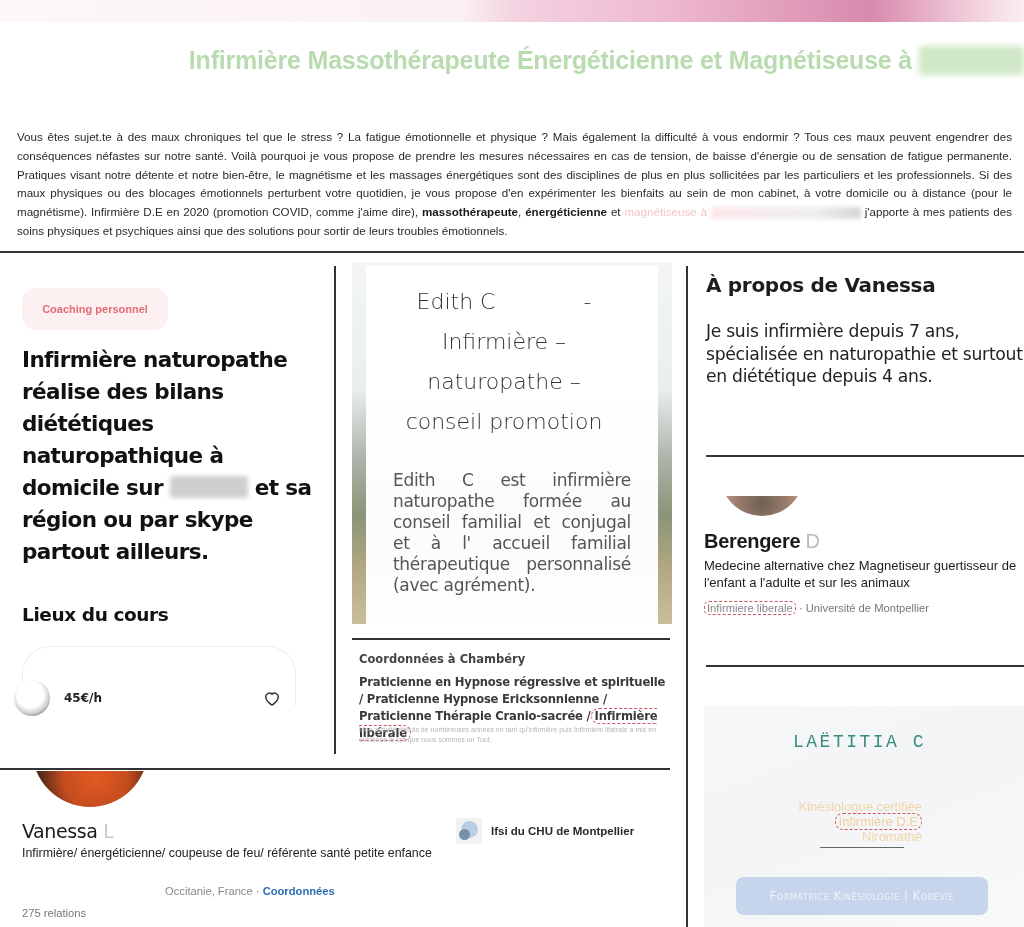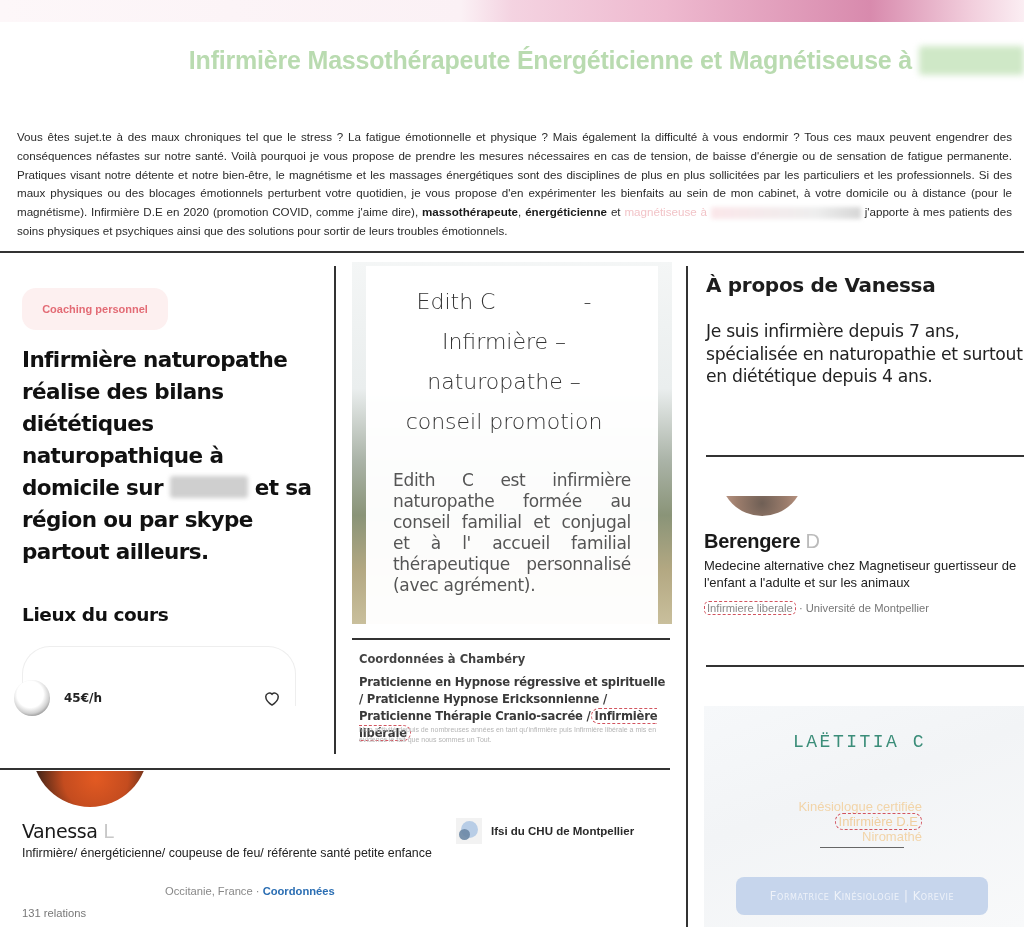--- a/index.html
+++ b/index.html
@@ -211,19 +211,19 @@
   <div class="van-avatar">
       <div></div>
     </div>
   <div class="van-name">
     <span>Vanessa</span> <span class="ghost">L</span>
   </div>
   <p class="van-desc">Infirmière/ énergéticienne/ coupeuse de feu/ référente santé petite enfance</p>
   <div class="van-loc">
     <span>Occitanie, France</span><span> · </span><a>Coordonnées</a>
   </div>
-  <div class="van-rel">131 relations</div>
+  <div class="van-rel">275 relations</div>
   <div class="school-logo">
       <span class="c1"></span>
       <span class="c2"></span>
     </div>
   <div class="school-name">Ifsi du CHU de Montpellier</div>
 </section>
 
 </body></html>

